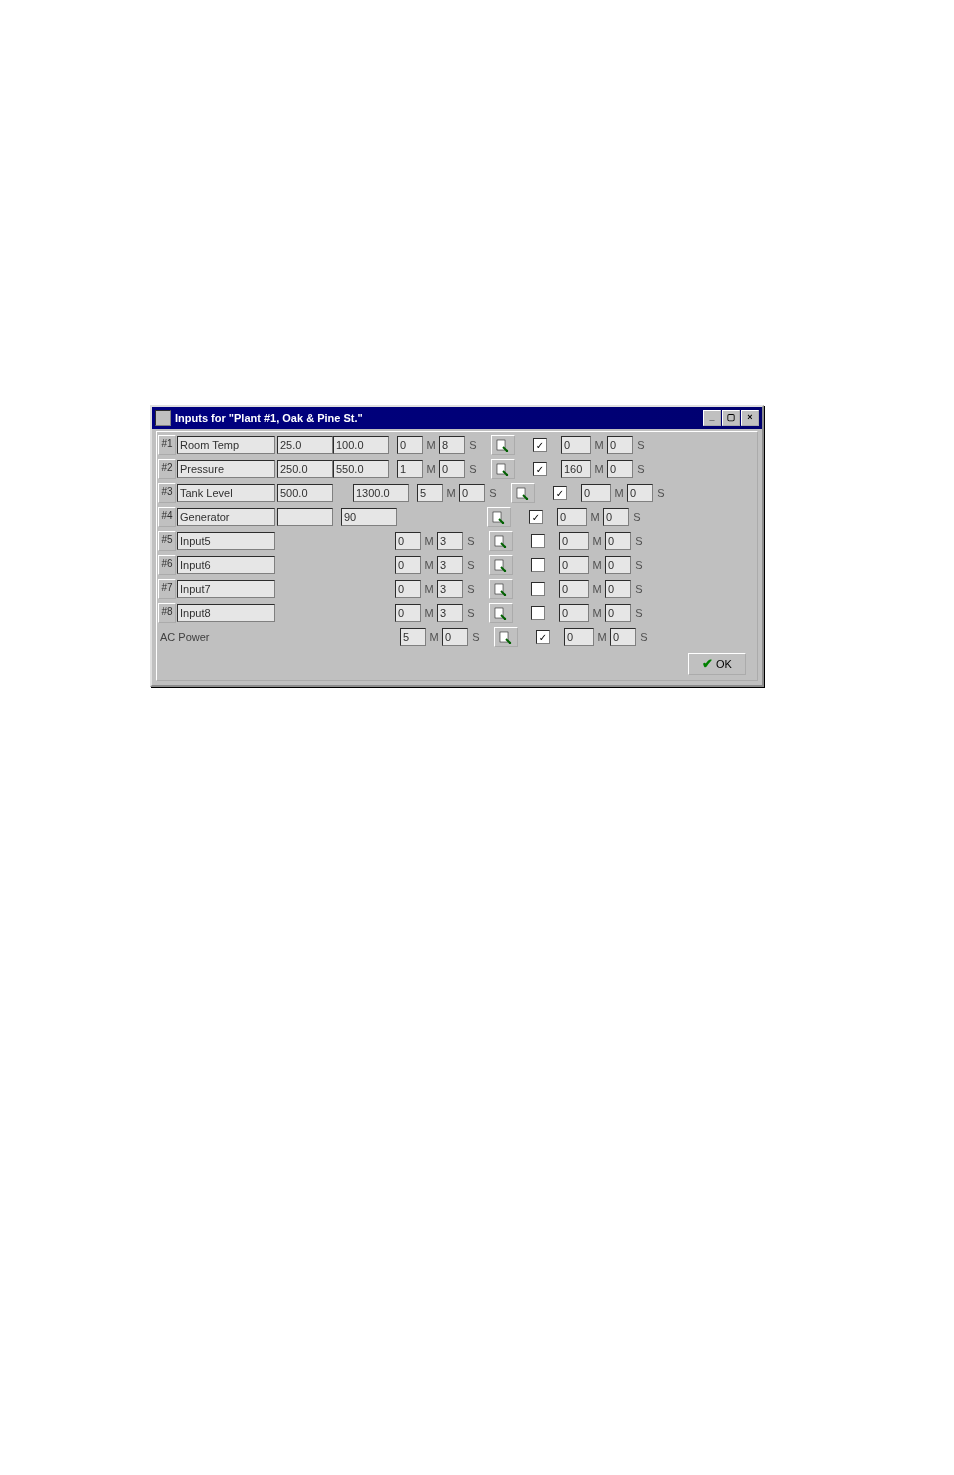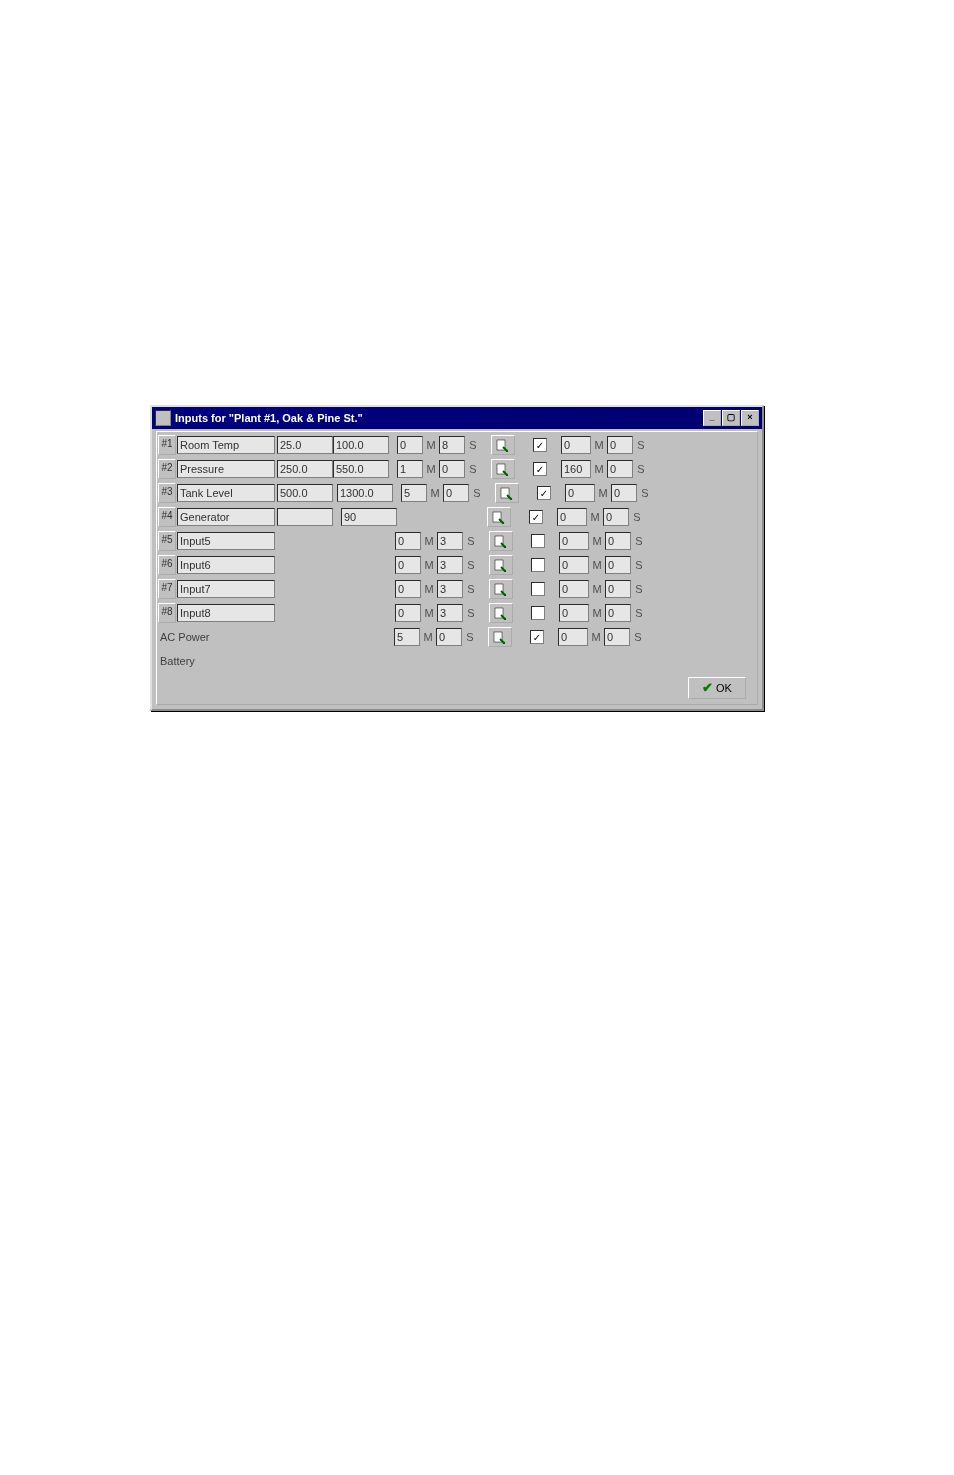--- a/index.html
+++ b/index.html
@@ -149,21 +149,21 @@
     border: 1px inset #808080;
     background: #fff;
     display: inline-flex;
     align-items: center; justify-content: center;
     font-size: 10px;
     color: #000;
   }
   .static-label {
     color: #404040;
     font-size: 11px;
-    padding: 3px 2px;
+    padding: 3px 8px;
   }
   .ok-row {
     display: flex;
     justify-content: flex-end;
     padding: 4px 10px 4px 0;
     align-items: center;
   }
   .ok-btn {
     width: 56px; height: 20px;
     background: #c0c0c0;
@@ -249,21 +249,21 @@
             <span class="spacer" style="width:14px"></span>
             <span class="num-in" style="width:24px">160</span>
             <span class="unit" style="width:12px">M</span>
             <span class="num-in" style="width:20px">0</span>
             <span class="unit" style="width:12px">S</span>
           </div>
           <div class="row">
             <span class="num-btn">#3</span>
             <span class="name-in">Tank Level</span>
             <span class="num-in" style="width:50px;margin-left:2px">500.0</span>
-            <span class="num-in" style="width:50px;margin-left:4px">1300.0</span>
+            <span class="num-in" style="width:50px;margin-left:20px">1300.0</span>
             <span class="spacer" style="width:8px"></span>
             <span class="num-in" style="width:20px">5</span>
             <span class="unit" style="width:12px">M</span>
             <span class="num-in" style="width:20px">0</span>
             <span class="unit" style="width:12px">S</span>
             <span class="spacer" style="width:10px"></span>
             <span class="cl-btn">
               <svg viewBox="0 0 14 14">
                 <rect x="1" y="2" width="8" height="10" fill="#fff" stroke="#000" stroke-width="0.5"></rect>
                 <path d="M7 9 L11 13" stroke="#006000" stroke-width="2"></path>
@@ -420,23 +420,20 @@
         </span>
         <span class="spacer" style="width:18px"></span>
         <span class="chk">✓</span>
         <span class="spacer" style="width:14px"></span>
         <span class="num-in" style="width:24px">0</span>
         <span class="unit" style="width:12px">M</span>
         <span class="num-in" style="width:20px">0</span>
         <span class="unit" style="width:12px">S</span>
       </div>
 
-      <div class="row">
-        <span class="static-label" style="width:112px;padding-left:2px">Battery</span>
-      </div>
 
       <div class="ok-row">
         <div class="ok-btn">
           <span class="ok-mark">✔</span>
           <span>OK</span>
         </div>
       </div>
 
     </div>
   </div>

